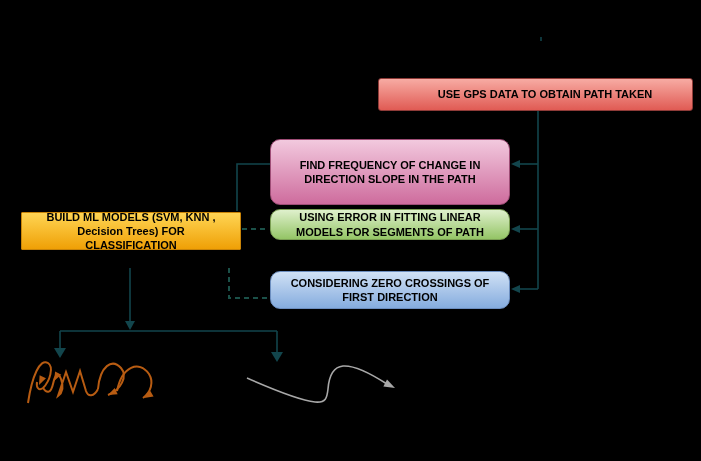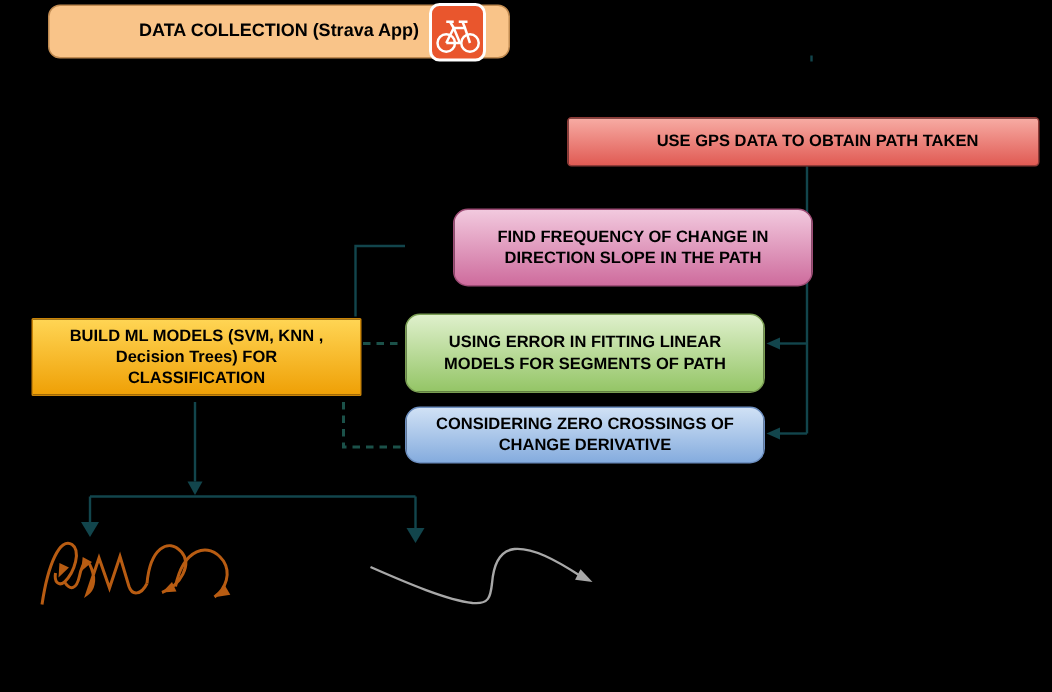--- a/index.html
+++ b/index.html
@@ -47,40 +47,39 @@
     font-size: 12px;
   }
   .node-use-gps {
     left: 378px; top: 78px; width: 315px; height: 33px;
     background: linear-gradient(#F7ABA3, #E05B54);
     border: 1px solid #8E3B38;
     border-radius: 3px;
     padding-left: 25px;
   }
   .node-find-frequency {
-    left: 270px; top: 139px; width: 240px; height: 52px;
+    left: 270px; top: 139px; width: 240px; height: 66px;
     background: linear-gradient(#F2C9DE, #CE6C9D);
     border: 1px solid #9E4D76;
     border-radius: 10px;
-    margin-left: 32px;
   }
   .node-using-error {
-    left: 270px; top: 209px; width: 240px; height: 53px;
+    left: 270px; top: 209px; width: 240px; height: 31px;
     background: linear-gradient(#DFF0CC, #94C566);
     border: 1px solid #7A9E53;
     border-radius: 10px;
   }
   .node-zero-crossings {
     left: 270px; top: 271px; width: 240px; height: 38px;
     background: linear-gradient(#D0E1F5, #85ACDE);
     border: 1px solid #6C8EBF;
     border-radius: 10px;
   }
   .node-build-ml {
-    left: 21px; top: 212px; width: 220px; height: 52px;
+    left: 21px; top: 212px; width: 220px; height: 38px;
     background: linear-gradient(#FFD554, #EFA006);
     border: 1px solid #C98408;
     border-radius: 1px;
   }
   .strava-icon {
     position: absolute;
     right: 15px; top: -2px;
     width: 38px; height: 39px;
     background: #E9562D;
     border: 2px solid #FFFFFF;
@@ -148,53 +147,39 @@
       <polygon points="0,0 -9,-3.5 -9,3.5" fill="#B85C12" stroke="none" transform="translate(108,395) rotate(155)"></polygon>
       <polygon points="0,0 -9,-3.5 -9,3.5" fill="#B85C12" stroke="none" transform="translate(144,398) rotate(150)"></polygon>
     </g>
 
     <g>
       <path d="M247,378 C272,389 298,400 315,402 C326,403 327,398 328,389 C329,376 333,367 343,366 C355,365 370,373 387,384" stroke="#A8A8A8" stroke-width="1.6" fill="none"></path>
       <polygon points="0,0 -11,-4 -11,4" fill="#A8A8A8" transform="translate(395,388) rotate(27)"></polygon>
     </g>
   </svg>
 
-  <div class="node node-data-collection">
-    <span>DATA COLLECTION (Strava App)</span>
-    <span class="strava-icon">
-      <svg width="30" height="30" viewBox="0 0 36 36">
-        <g stroke="#FFFFFF" stroke-width="2" fill="none">
-          <circle cx="9" cy="26" r="7"></circle>
-          <circle cx="28" cy="26" r="7"></circle>
-          <path d="M9,26 L15,14 L24,14 L28,26 M15,14 L20,26 L9,26"></path>
-          <path d="M24,14 L22,9 M19,9 L26,9"></path>
-          <path d="M15,14 L12,9 M9,9 L15,9"></path>
-        </g>
-      </svg>
-    </span>
-  </div>
 
 
   <div class="node node-use-gps">
     <span>USE GPS DATA TO OBTAIN PATH TAKEN</span>
   </div>
 
   <div class="node node-find-frequency">
     <span>FIND FREQUENCY OF CHANGE IN
 DIRECTION SLOPE IN THE PATH</span>
   </div>
 
   <div class="node node-using-error">
     <span>USING ERROR IN FITTING LINEAR
 MODELS FOR SEGMENTS OF PATH</span>
   </div>
 
   <div class="node node-zero-crossings">
     <span>CONSIDERING ZERO CROSSINGS OF
-CHANGE DERIVATIVE</span>
+FIRST DIRECTION</span>
   </div>
 
   <div class="node node-build-ml">
     <span>BUILD ML MODELS (SVM, KNN ,
 Decision Trees) FOR
 CLASSIFICATION</span>
   </div>
 
 </div>
 

